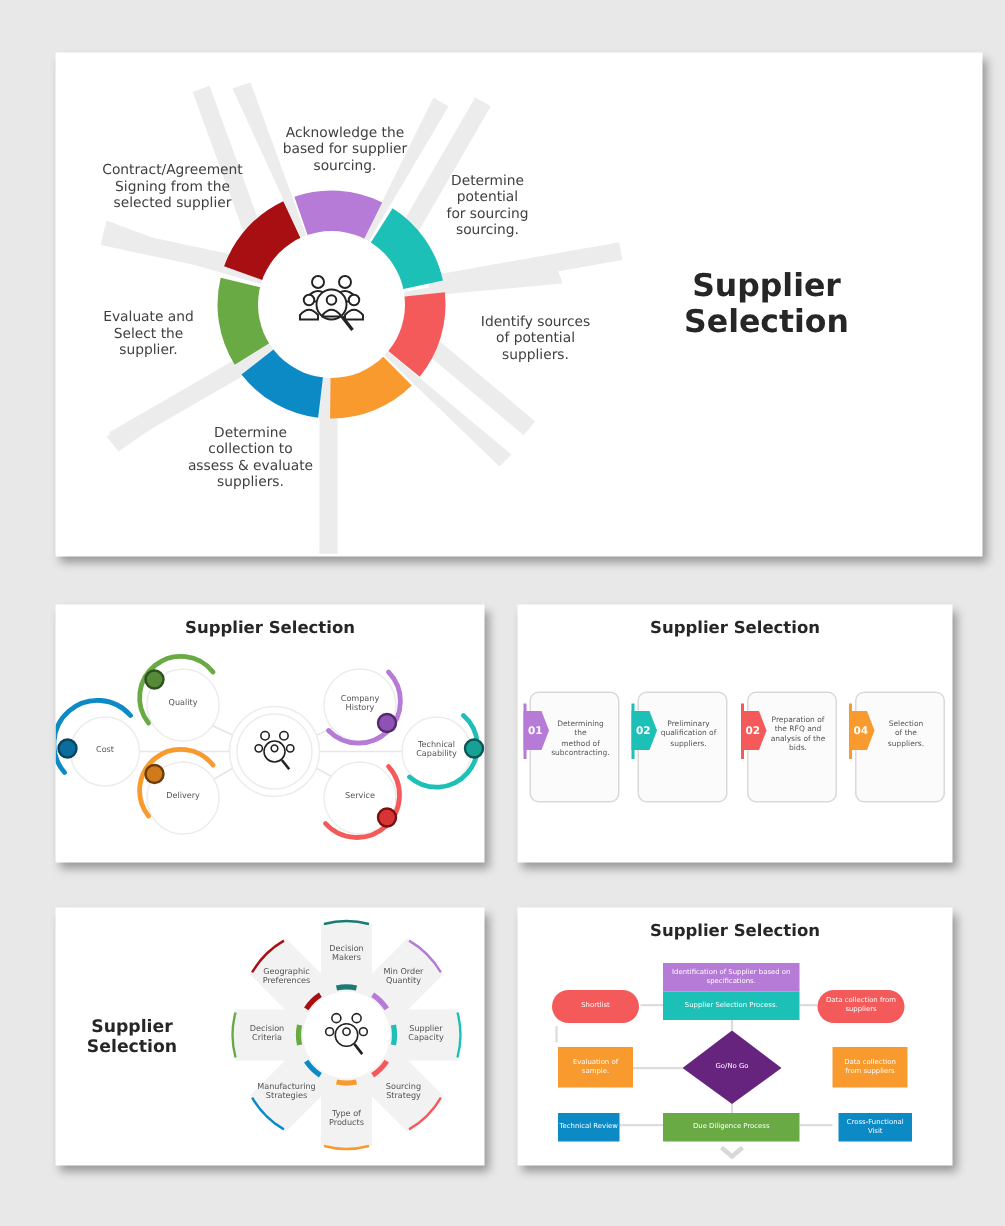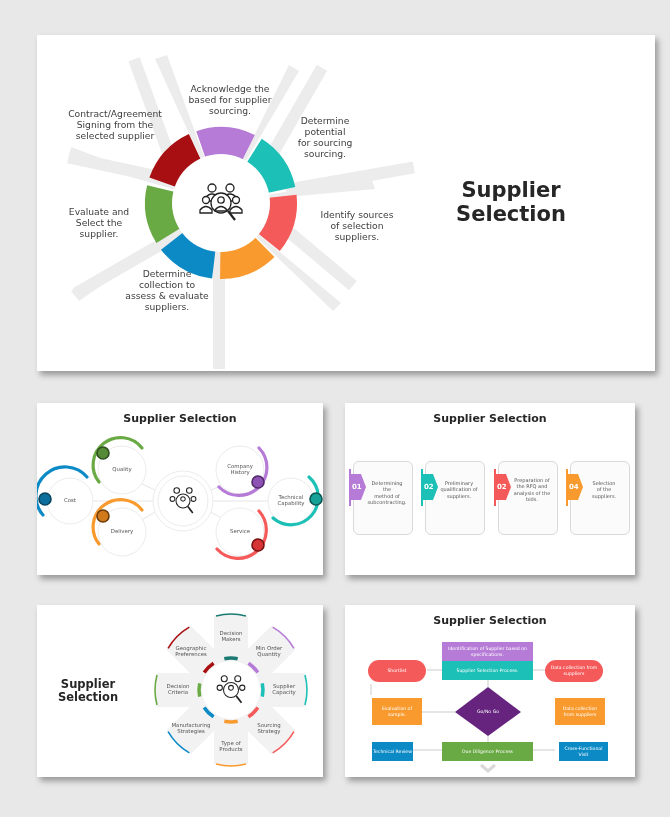--- a/index.html
+++ b/index.html
@@ -94,24 +94,24 @@
     <div>based for supplier</div>
     <div>sourcing.</div>
   </div>
   <div class="lbl main-lbl" style="left:243px; top:80px; width:90px;">
     <div>Determine potential</div>
     <div>for sourcing</div>
     <div>sourcing.</div>
   </div>
   <div class="lbl main-lbl" style="left:258px; top:174px; width:80px;margin-left:22px;">
     <div>Identify sources</div>
-    <div>of selection</div>
+    <div>of potential</div>
     <div>suppliers.</div>
   </div>
-  <div class="lbl main-lbl" style="left:85px; top:233px; width:90px;">
+  <div class="lbl main-lbl" style="left:85px; top:248px; width:90px;">
     <div>Determine</div>
     <div>collection to</div>
     <div>assess &amp; evaluate</div>
     <div>suppliers.</div>
   </div>
   <div class="lbl main-lbl" style="left:22px; top:171px; width:80px;">
     <div>Evaluate and</div>
     <div>Select the</div>
     <div>supplier.</div>
   </div>

